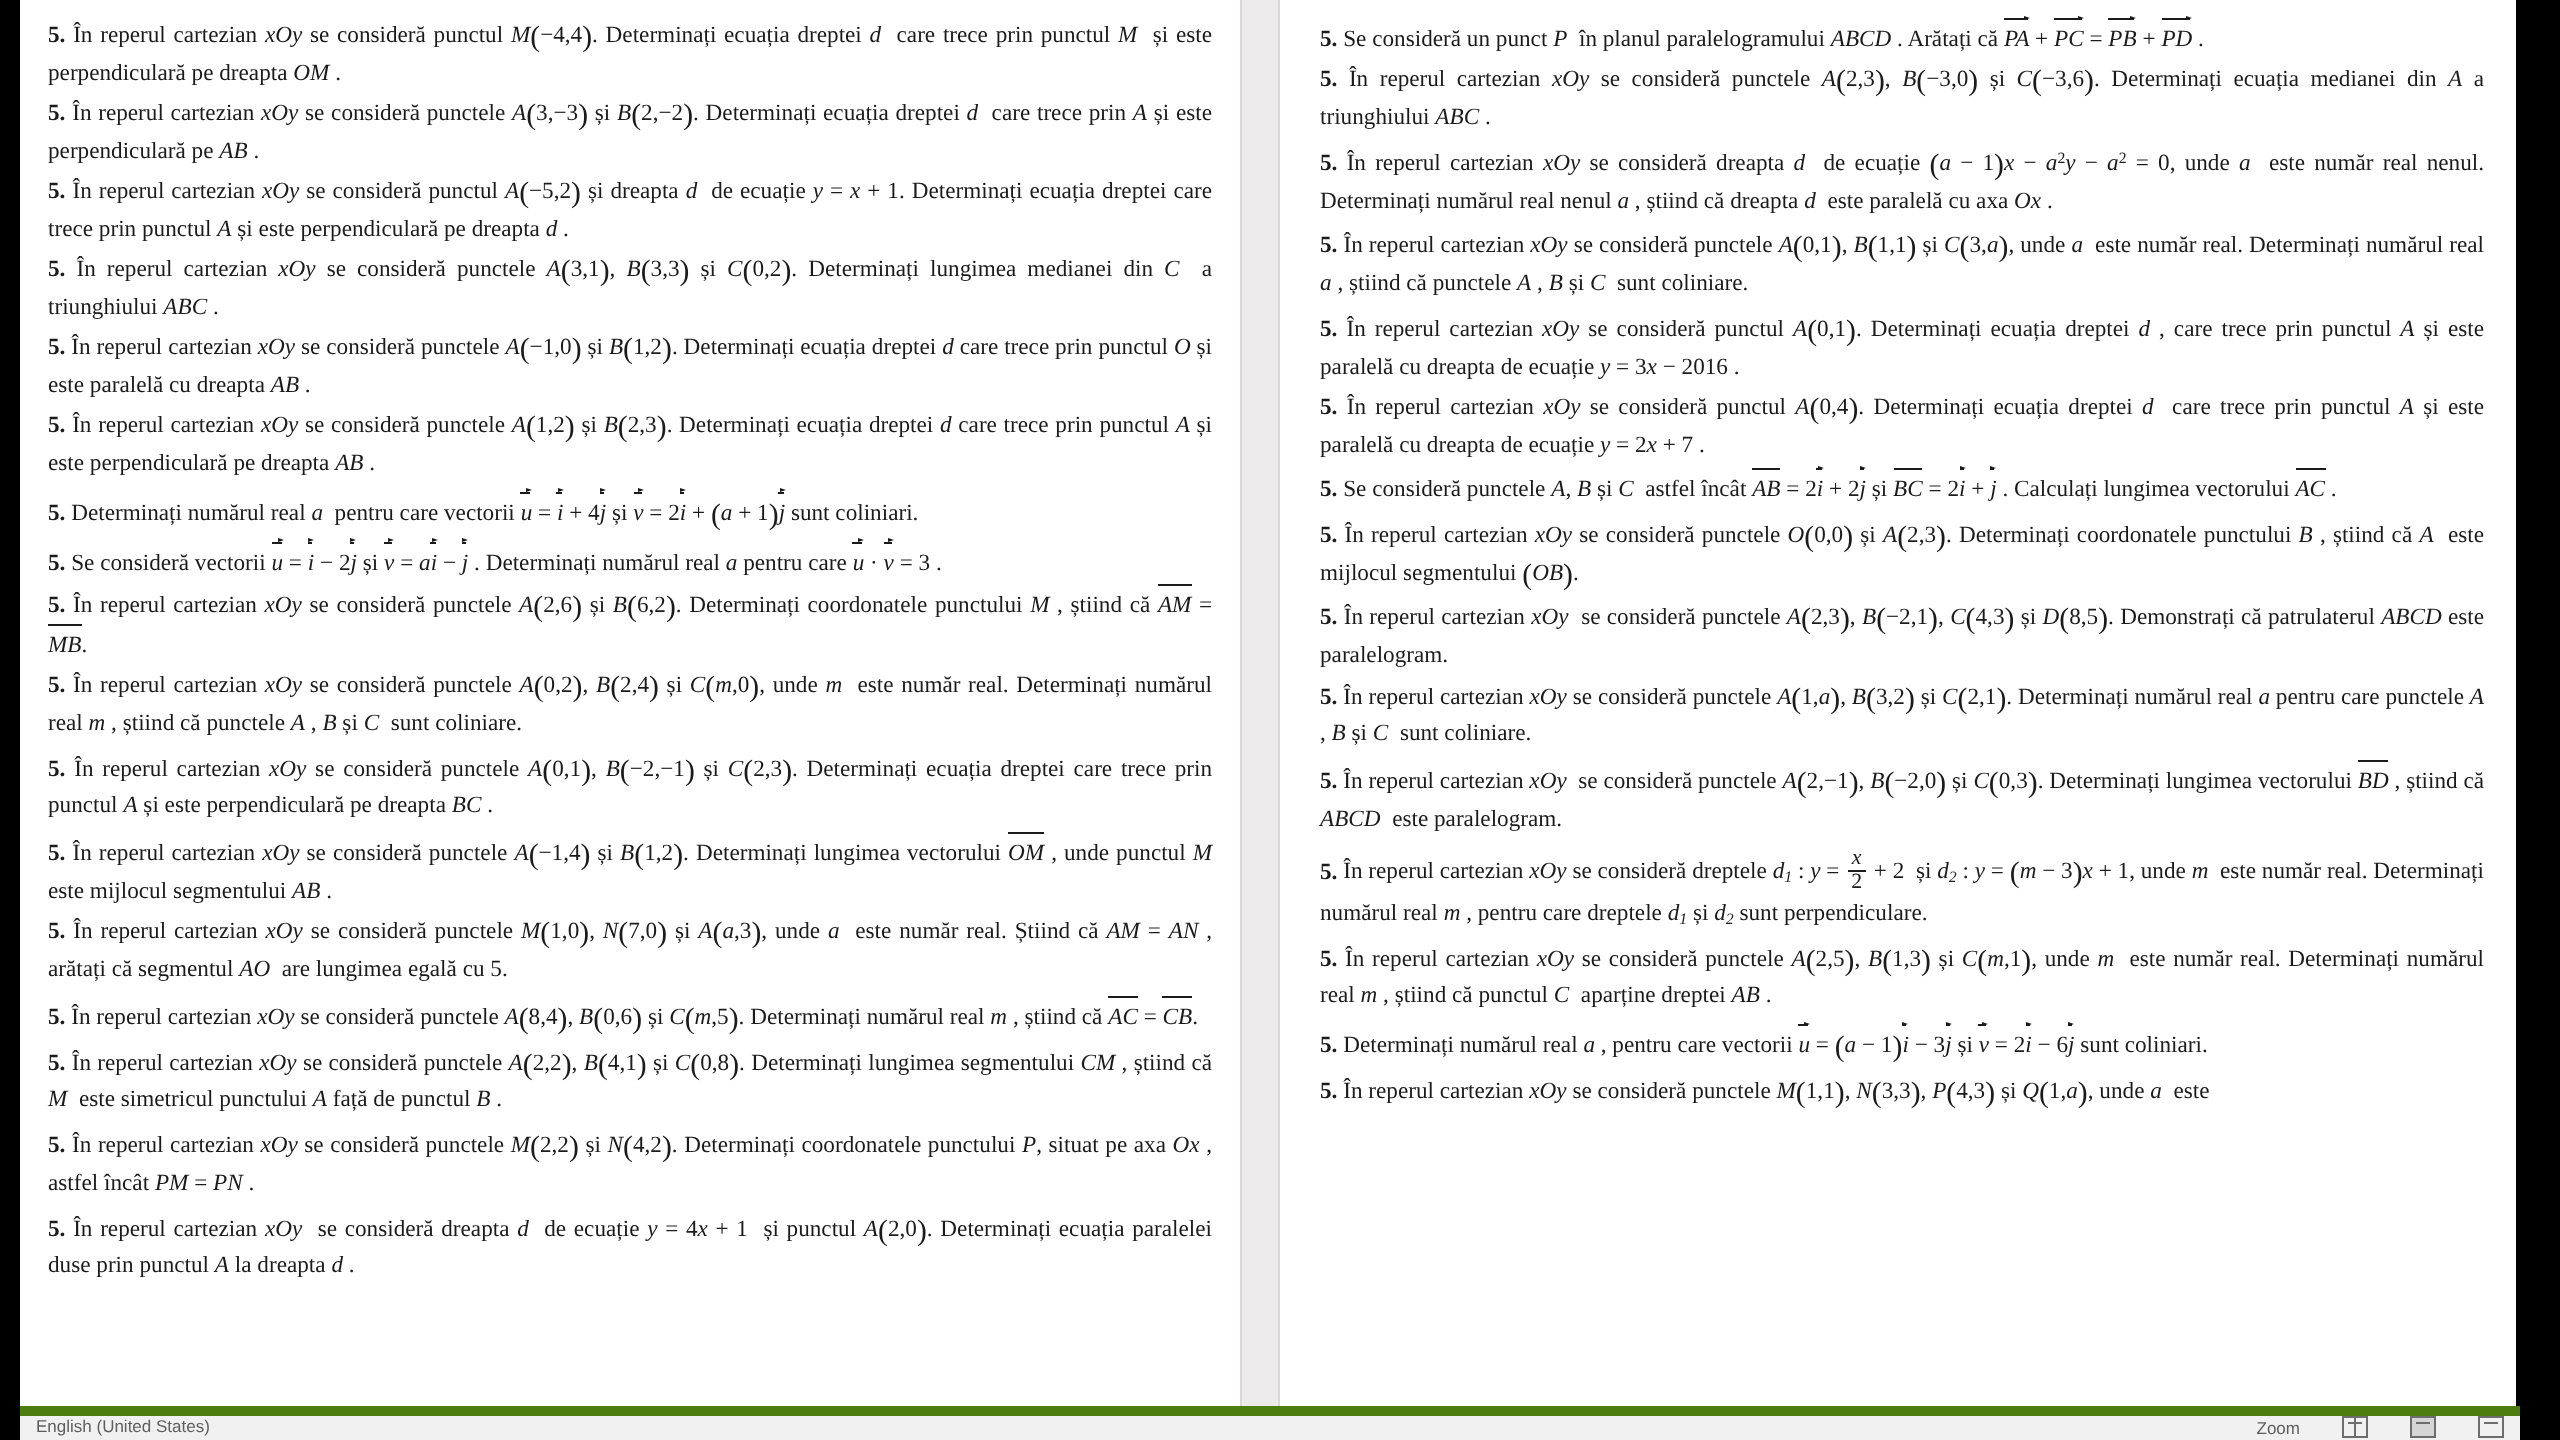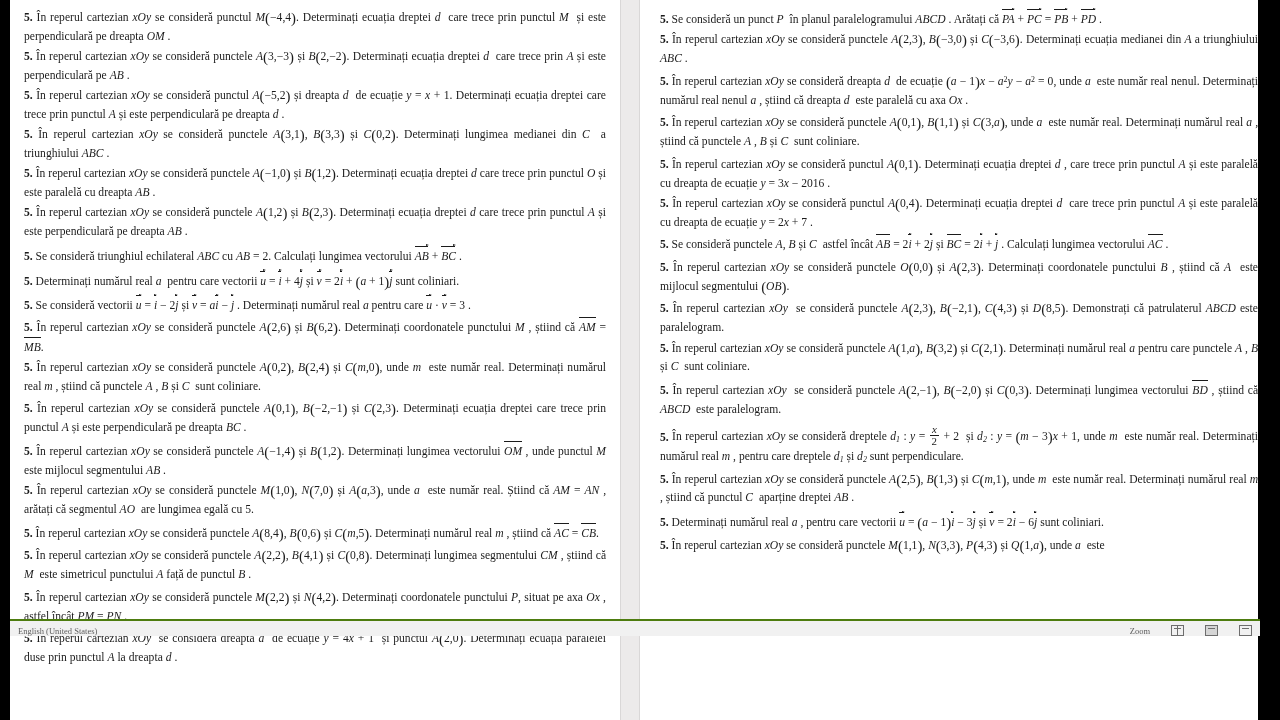--- a/index.html
+++ b/index.html
@@ -2,35 +2,35 @@
 <html><head>
 <meta charset="utf-8">
 <style>
   * { box-sizing: border-box; margin: 0; padding: 0; }
   html, body {
     width: 1280px; height: 720px;
     background: #000;
     overflow: hidden;
     font-family: "Liberation Serif", "DejaVu Serif", serif;
   }
-  #app { position: relative; width: 1280px; height: 636px; background: #701a75; }
+  #app { position: relative; width: 1280px; height: 720px; background: #701a75; }
 
   .pages {
     position: absolute; left: 10px; top: 0; width: 1250px; height: 720px;
     display: flex; background: #000;
   }
   .page {
     background: #ffffff;
     height: 720px;
     overflow: hidden;
     position: relative;
   }
   .page-left  { width: 610px; padding: 9px 14px 0 14px; }
   .page-gap   { width: 20px; background: #eceaea; border-left:1px solid #d9d7d7; border-right:1px solid #d9d7d7; }
-  .page-right { width: 618px; padding: 9px 0 0 20px; }
+  .page-right { width: 618px; padding: 9px 16px 0 20px; }
 
   .body-text { font-size: 11.6px; line-height: 1.62; color: #1b1b1b; text-align: justify; }
 
   .prob { margin-bottom: 1.5px; text-indent: 0; }
   .prob.sp { margin-top: 4px; }
   .num { font-weight: bold; }
   .mi { font-style: italic; font-family: "Liberation Serif", serif; }
 
   
   .par { font-size: 1.28em; line-height: 0; vertical-align: -0.12em; font-style: normal; }
@@ -56,23 +56,23 @@
   .frac {
     display: inline-block; vertical-align: -0.45em; text-align: center;
     font-size: 0.94em; line-height: 1.06; margin: 0 1px;
   }
   .frac .nu { display: block; padding: 0 2px; }
   .frac .de { display: block; padding: 0 2px; border-top: 1px solid #1b1b1b; }
 
   
   .statusbar {
     position: absolute; left: 10px; right: 20px; bottom: 0; height: 17px;
-    background: #f1f1f1; border-top: 2px solid #4d7c0f;
-    display: flex; align-items: flex-end; padding: 0 8px;
-    font-family: Liberation Serif, serif; font-size: 8.5px; color: #5e5e5e;
+    background: #f1f1f1; border-top: 5px solid #4d7c0f;
+    display: flex; align-items: flex-start; padding: 0 8px;
+    font-family: Liberation Sans, sans-serif; font-size: 8.5px; color: #5e5e5e;
   }
   .status-left { display: flex; align-items: center; gap: 10px; }
   .status-right { margin-left: auto; display: flex; align-items: center; gap: 21px; }
   .viewicon {
     width: 13px; height: 11px; border: 1px solid #6d6d6d; position: relative; display: inline-block;
   }
   .viewicon.active { background: #d5d5d5; }
   .viewicon::after {
     content: ""; position: absolute; left: 2px; right: 2px; top: 2px;
     border-top: 1px solid #6d6d6d; box-shadow: 0 3px 0 -0.5px #6d6d6d;
@@ -131,26 +131,20 @@
           </span>
         </p>
 
         <p class="prob">
           <span class="num">5.</span>
           <span>
             În reperul cartezian <i class="mi">xOy</i> se consideră punctele <i class="mi">A</i><span class="par">(</span>1,2<span class="par">)</span> și <i class="mi">B</i><span class="par">(</span>2,3<span class="par">)</span>. Determinați ecuația dreptei <i class="mi">d</i> care trece prin punctul <i class="mi">A</i> și este perpendiculară pe dreapta <i class="mi">AB</i> .
           </span>
         </p>
 
-        <p class="prob sp">
-          <span class="num">5.</span>
-          <span>
-            Se consideră triunghiul echilateral <i class="mi">ABC</i> cu <i class="mi">AB</i> = 2. Calculați lungimea vectorului <span class="vec"><i class="mi">AB</i></span> + <span class="vec"><i class="mi">BC</i></span> .
-          </span>
-        </p>
 
         <p class="prob sp">
           <span class="num">5.</span>
           <span>
             Determinați numărul real <i class="mi">a</i>&nbsp; pentru care vectorii <span class="vec"><i class="mi">u</i></span> = <span class="vec"><i class="mi">i</i></span> + 4<span class="vec"><i class="mi">j</i></span> și <span class="vec"><i class="mi">v</i></span> = 2<span class="vec"><i class="mi">i</i></span> + <span class="par">(</span><i class="mi">a</i> + 1<span class="par">)</span><span class="vec"><i class="mi">j</i></span> sunt coliniari.
           </span>
         </p>
 
         <p class="prob sp">
           <span class="num">5.</span>

